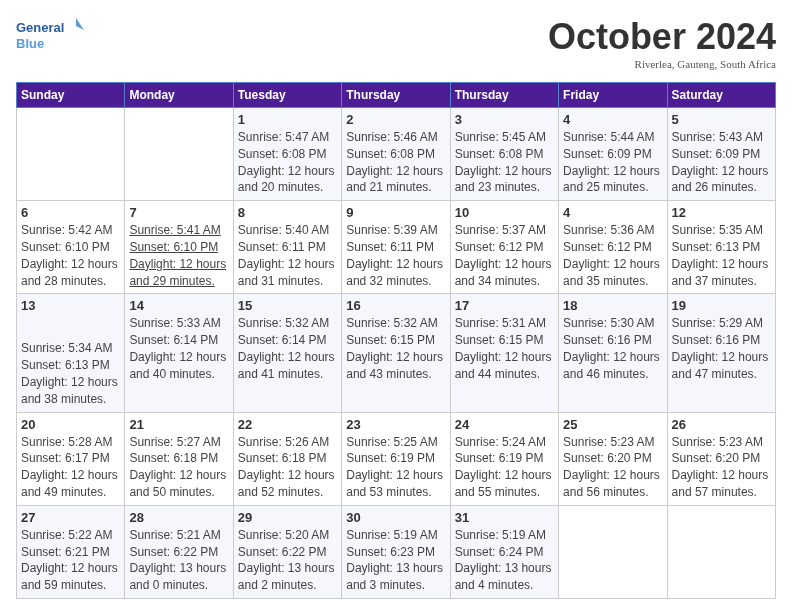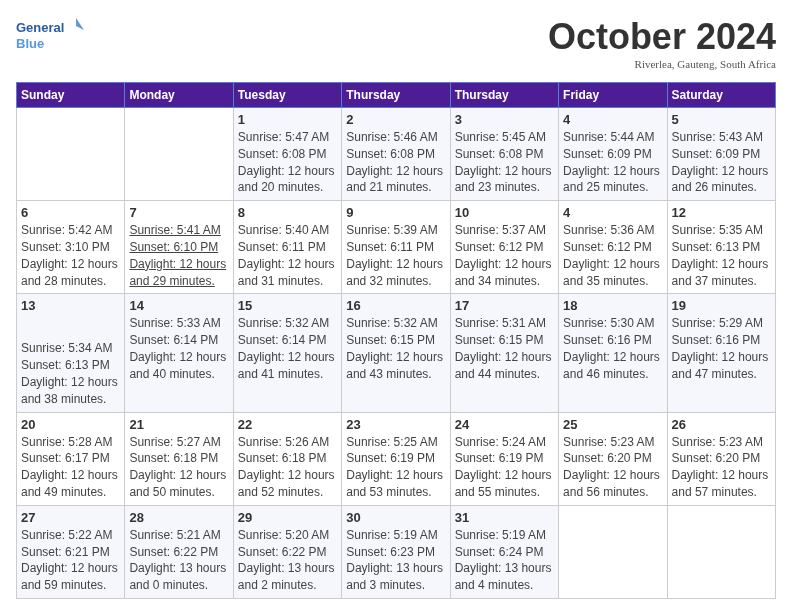--- a/index.html
+++ b/index.html
@@ -138,21 +138,21 @@
           <div class="day-info" style="white-space: pre-line;">Sunrise: 5:43 AM
 Sunset: 6:09 PM
 Daylight: 12 hours
 and 26 minutes.</div>
         </td>
       </tr>
       <tr>
         <td>
           <span class="day-num">6</span>
           <div class="day-info" style="white-space: pre-line;">Sunrise: 5:42 AM
-Sunset: 3:10 PM
+Sunset: 6:10 PM
 Daylight: 12 hours
 and 28 minutes.</div>
         </td>
         <td>
           <span class="day-num">7</span>
           <div class="day-info" style="white-space: pre-line; text-decoration: underline;">Sunrise: 5:41 AM
 Sunset: 6:10 PM
 Daylight: 12 hours
 and 29 minutes.</div>
         </td>

